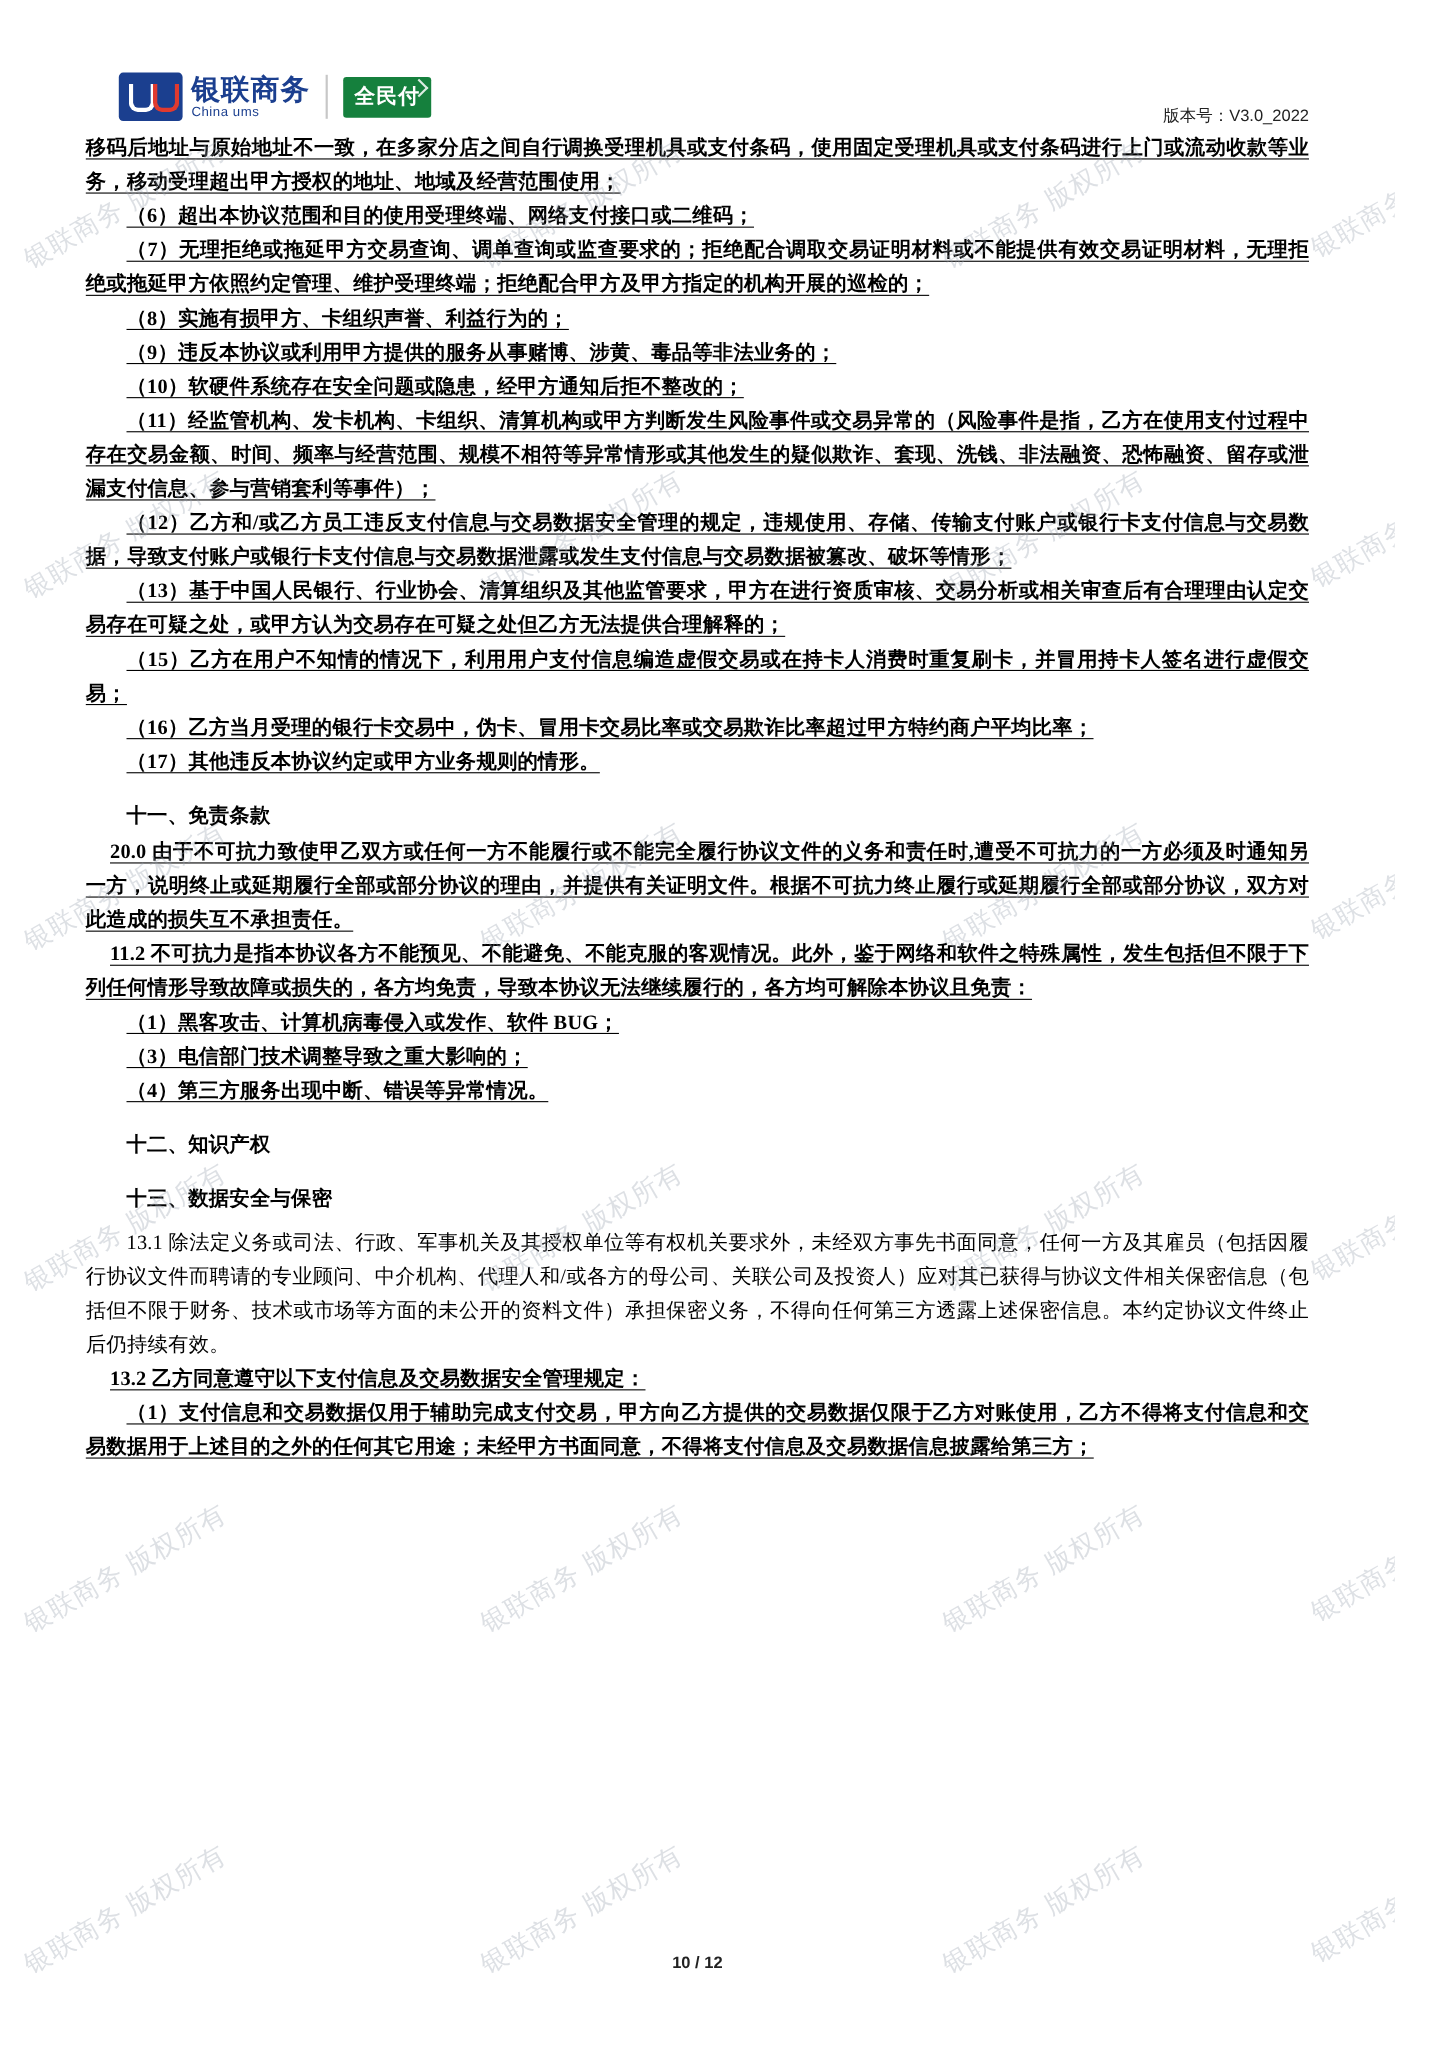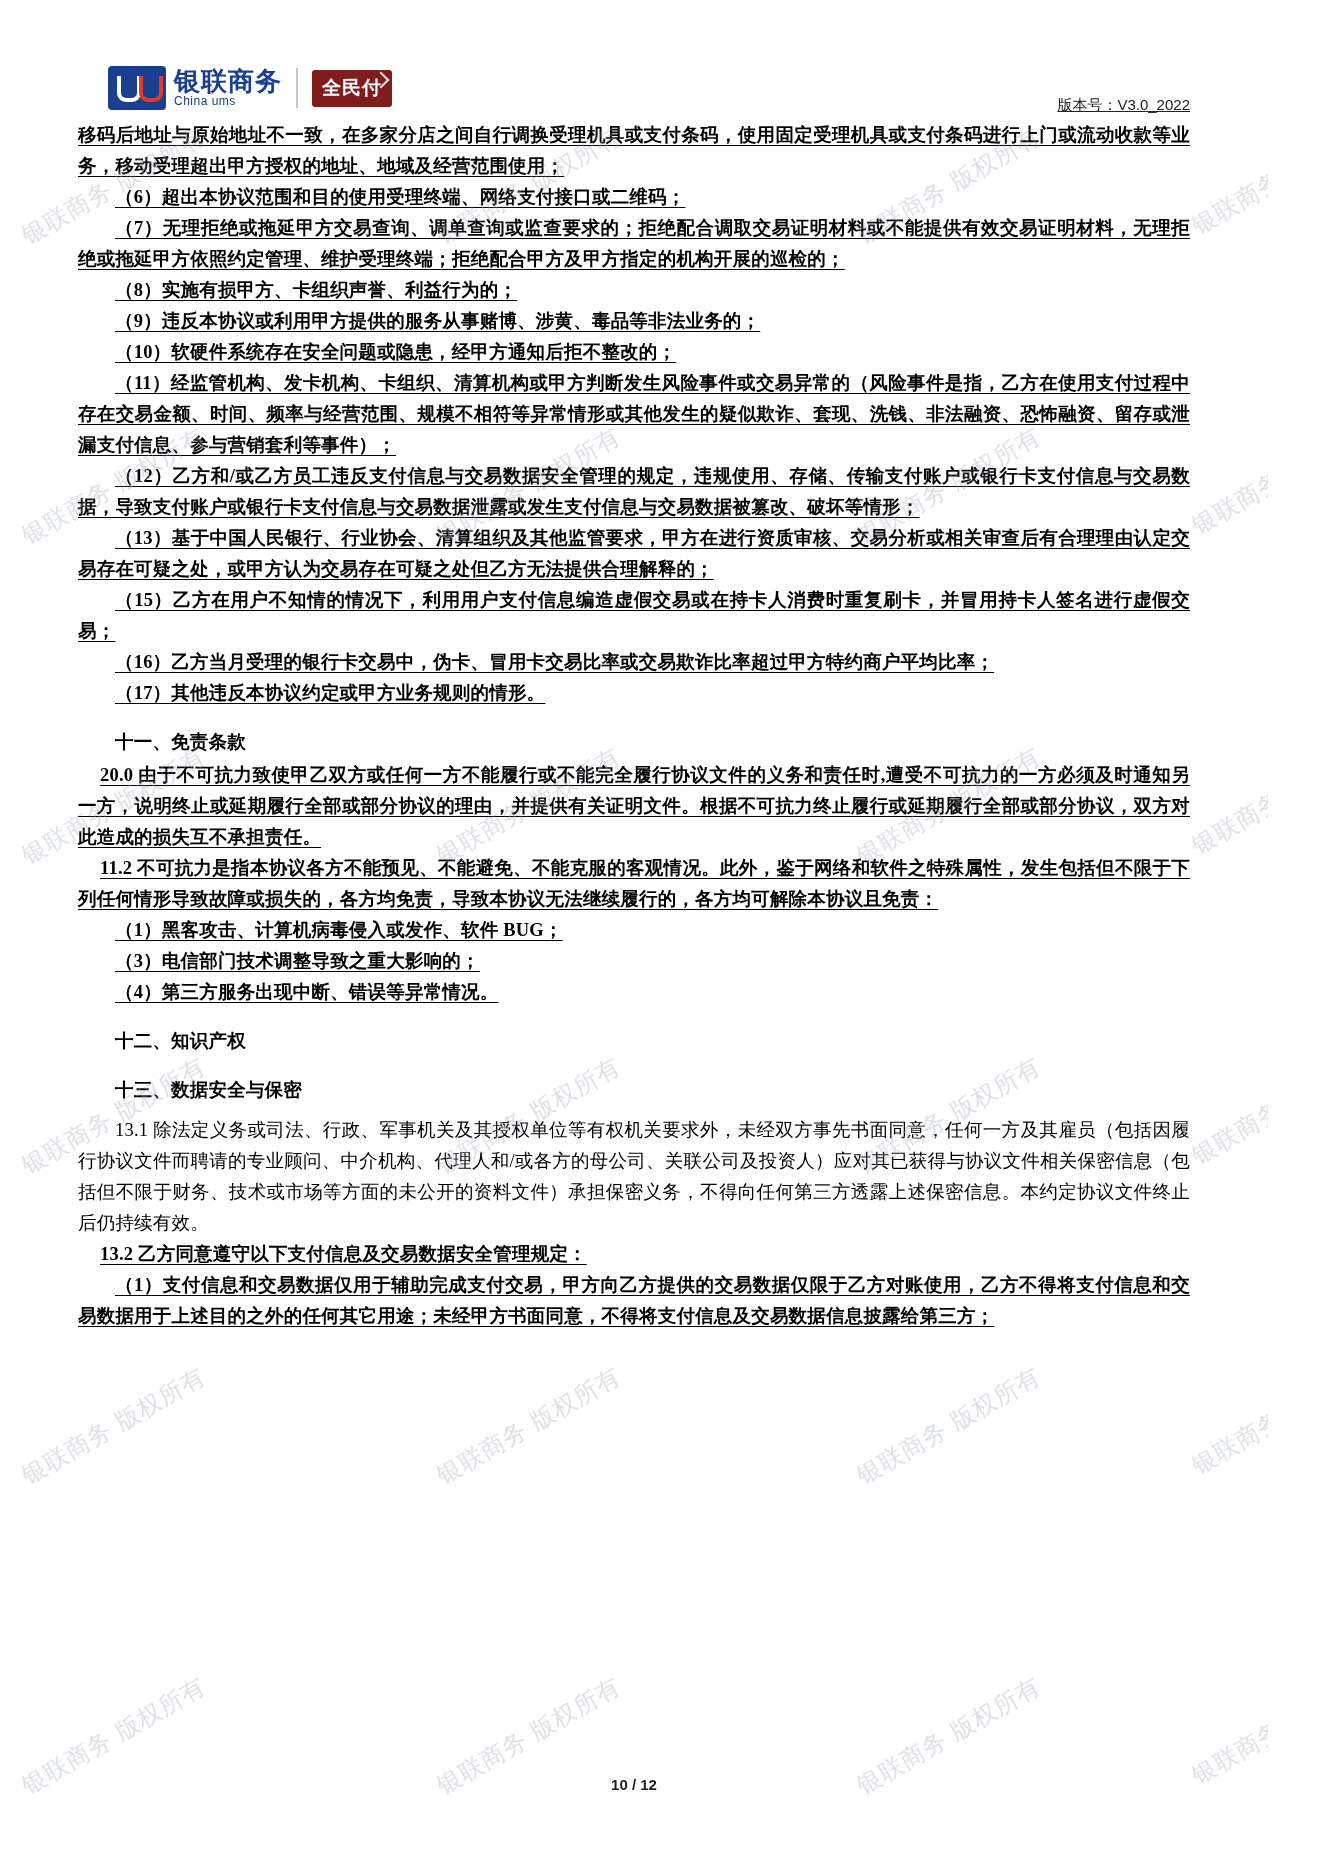--- a/index.html
+++ b/index.html
@@ -86,21 +86,21 @@
     color: #1b3f8f;
     letter-spacing: 0.5px;
   }
   .logo-divider {
     width: 2px;
     height: 40px;
     background: #c7c7c7;
     margin: 0 14px;
   }
   .logo-badge {
-    background: #7f1d1d;
+    background: #15803d;
     color: #ffffff;
     font-family: "Liberation Sans", sans-serif;
     font-size: 19px;
     font-weight: bold;
     padding: 5px 10px 6px 10px;
     border-radius: 3px;
     letter-spacing: 1px;
     position: relative;
   }
   .logo-badge:after {
@@ -117,21 +117,20 @@
   }
 
   .version {
     position: absolute;
     right: 78px;
     top: 96px;
     font-family: "Liberation Sans", sans-serif;
     font-size: 15px;
     color: #222222;
     white-space: nowrap;
-    text-decoration: underline;
   }
 
   
   .content {
     padding: 0 78px 0 78px;
     font-size: 18.5px;
     line-height: 31px;
     font-weight: bold;
     text-align: justify;
     letter-spacing: 0.2px;

